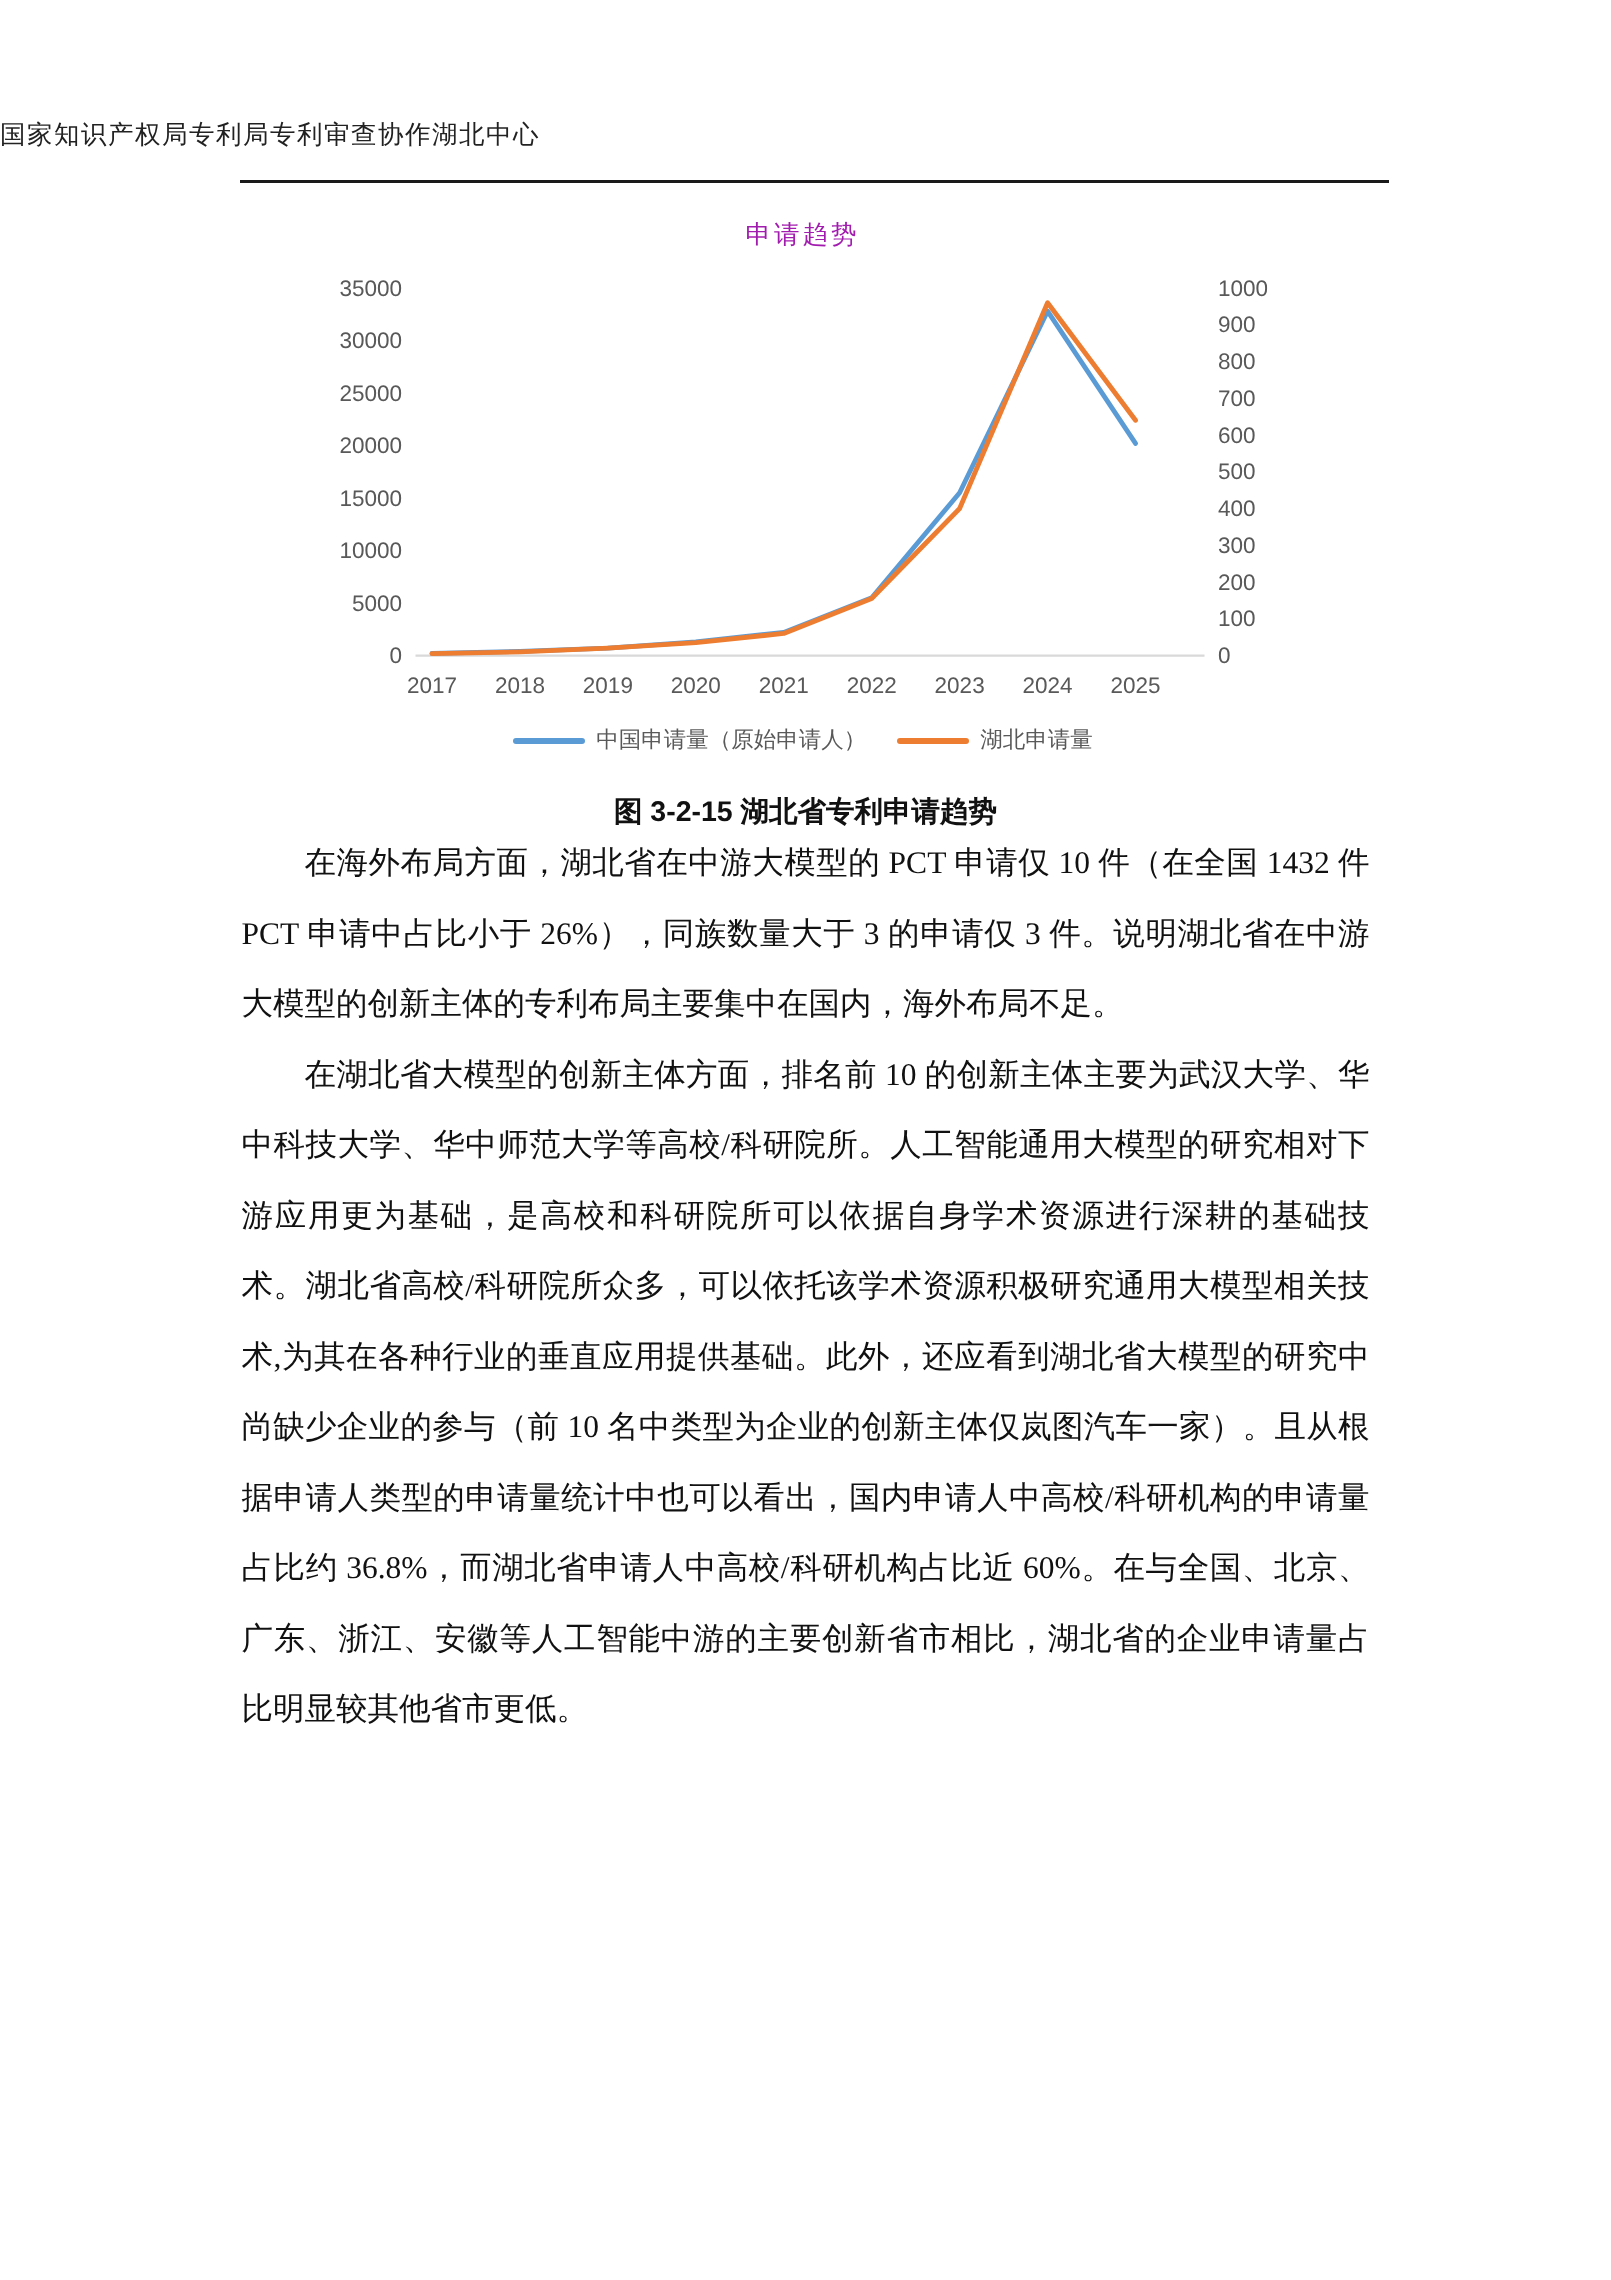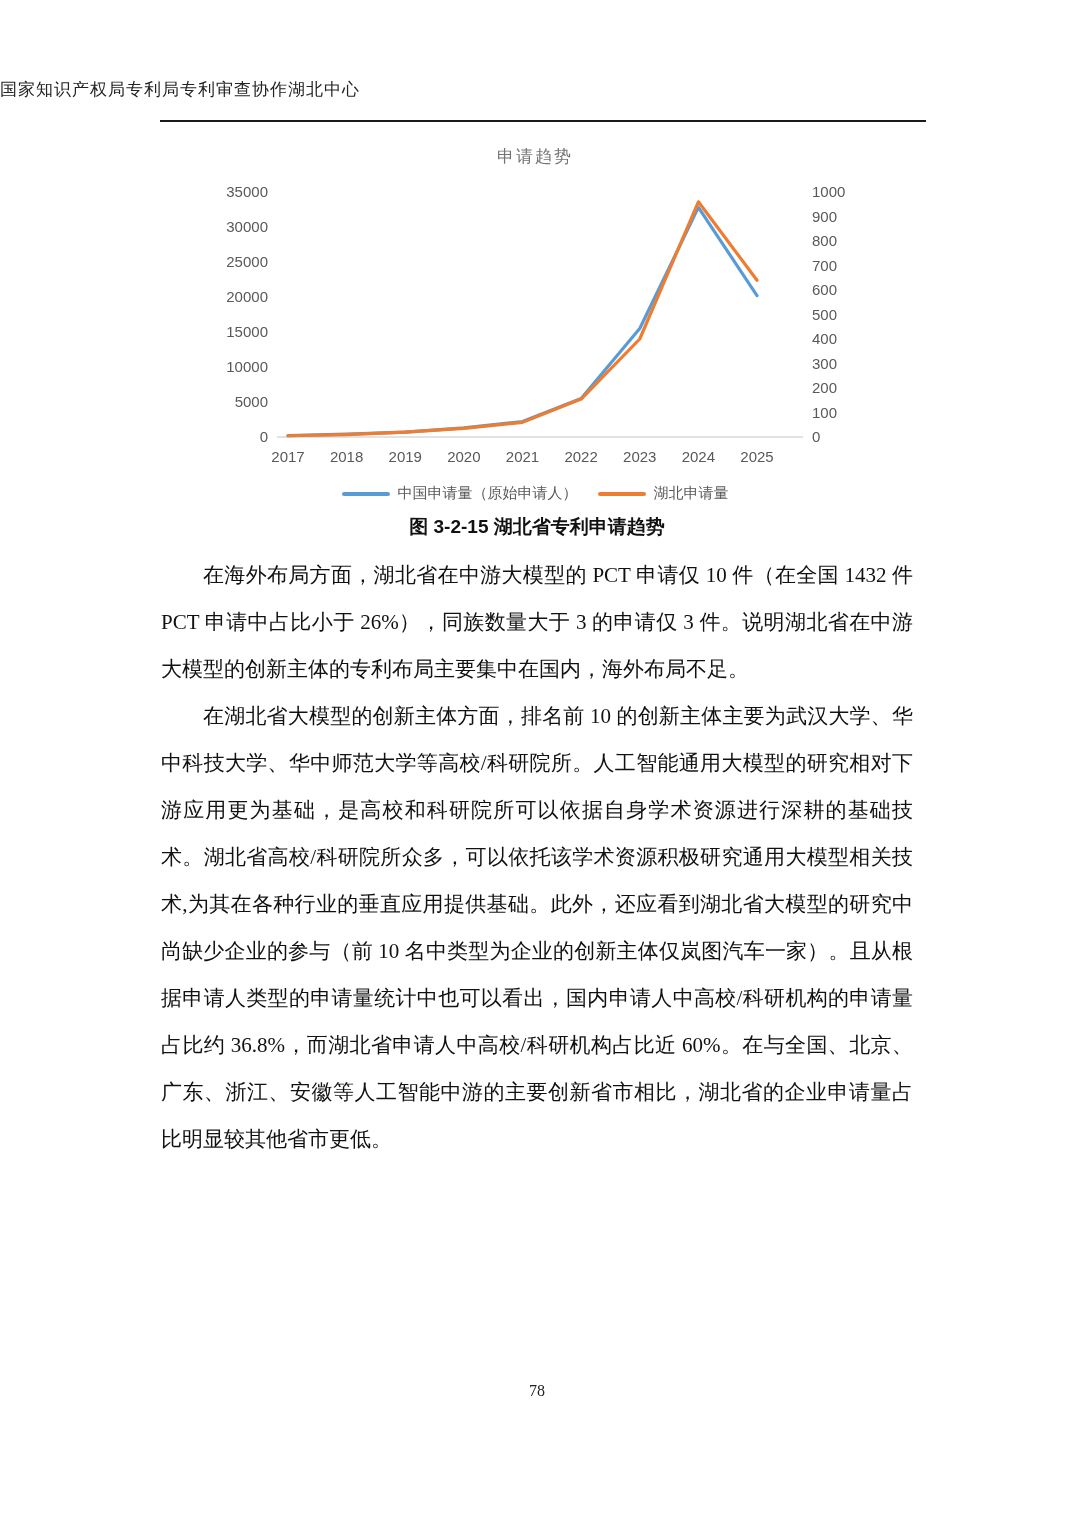--- a/index.html
+++ b/index.html
@@ -17,39 +17,39 @@
     letter-spacing:1px;
   }
   .divider{
     position:absolute;top:120px;left:160px;width:766px;height:2px;
     background:#1a1a1a;
   }
   .chart{
     position:absolute;top:142px;left:225px;width:620px;
   }
   .chart-title{
-    text-align:center;font-size:17px;color:#737373;
+    text-align:center;font-size:17px;color:#a21caf;
     font-family:"Liberation Sans","DejaVu Sans",sans-serif;
     height:30px;line-height:30px;letter-spacing:2px;
   }
   .chart svg{display:block;}
   .tick{
     font-size:15px;fill:#595959;
     font-family:"Liberation Sans","DejaVu Sans",sans-serif;
   }
   .legend{
     display:flex;justify-content:center;align-items:center;
     gap:20px;margin-top:12px;
     font-family:"Liberation Sans","DejaVu Sans",sans-serif;
     font-size:15px;color:#595959;
   }
   .legend-swatch{width:48px;height:4px;border-radius:2px;display:inline-block;}
   .legend-item{display:flex;align-items:center;gap:8px;}
   .figure-caption{
-    position:absolute;top:514px;left:0;width:100%;
+    position:absolute;top:528px;left:0;width:100%;
     text-align:center;font-size:19px;font-weight:bold;color:#111;
     font-family:"Liberation Sans","DejaVu Sans",sans-serif;
   }
   .body-text{
     position:absolute;top:552px;left:161px;width:752px;
   }
   .body-text p{
     margin:0;
     font-size:21px;line-height:47px;
     text-align:justify;
@@ -116,15 +116,14 @@
     </div>
   </div>
 
   <div class="figure-caption">图 3-2-15 湖北省专利申请趋势</div>
 
   <div class="body-text">
     <p>在海外布局方面，湖北省在中游大模型的 PCT 申请仅 10 件（在全国 1432 件 PCT 申请中占比小于 26%），同族数量大于 3 的申请仅 3 件。说明湖北省在中游大模型的创新主体的专利布局主要集中在国内，海外布局不足。</p>
     <p>在湖北省大模型的创新主体方面，排名前 10 的创新主体主要为武汉大学、华中科技大学、华中师范大学等高校/科研院所。人工智能通用大模型的研究相对下游应用更为基础，是高校和科研院所可以依据自身学术资源进行深耕的基础技术。湖北省高校/科研院所众多，可以依托该学术资源积极研究通用大模型相关技术,为其在各种行业的垂直应用提供基础。此外，还应看到湖北省大模型的研究中尚缺少企业的参与（前 10 名中类型为企业的创新主体仅岚图汽车一家）。且从根据申请人类型的申请量统计中也可以看出，国内申请人中高校/科研机构的申请量占比约 36.8%，而湖北省申请人中高校/科研机构占比近 60%。在与全国、北京、广东、浙江、安徽等人工智能中游的主要创新省市相比，湖北省的企业申请量占比明显较其他省市更低。</p>
   </div>
 
-  <div class="page-number">78</div>
 
 </div>
 
 </body></html>

